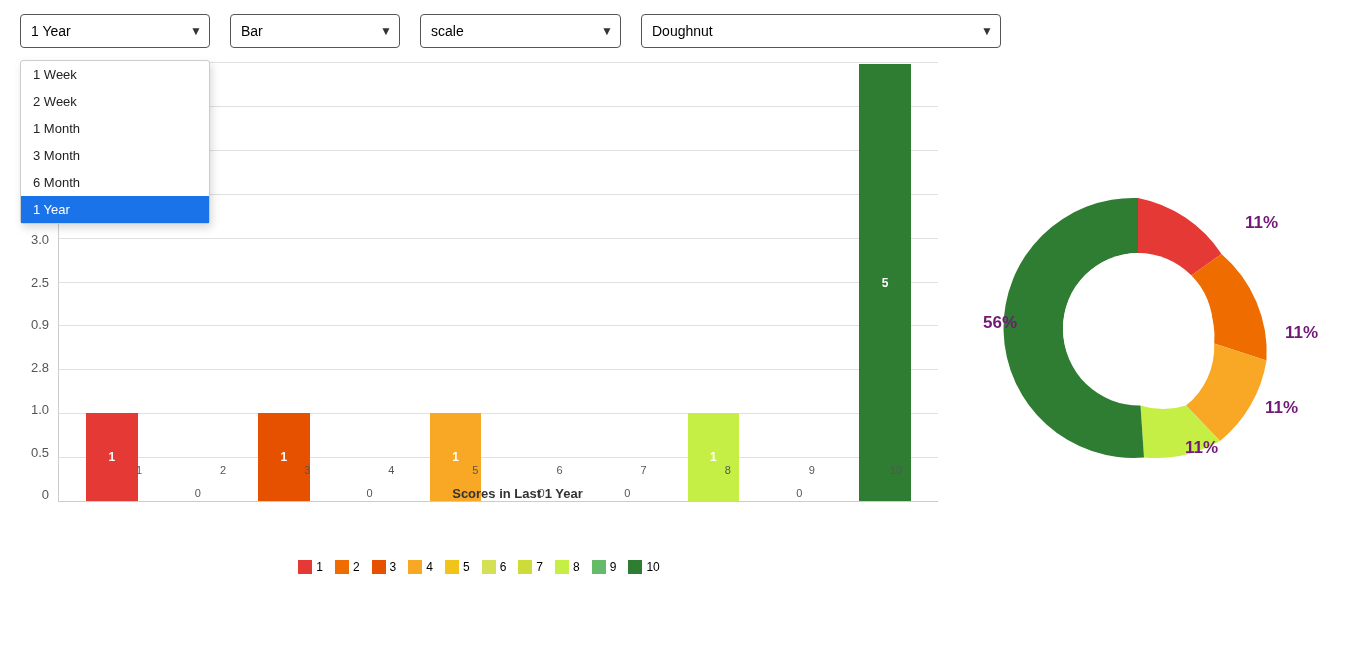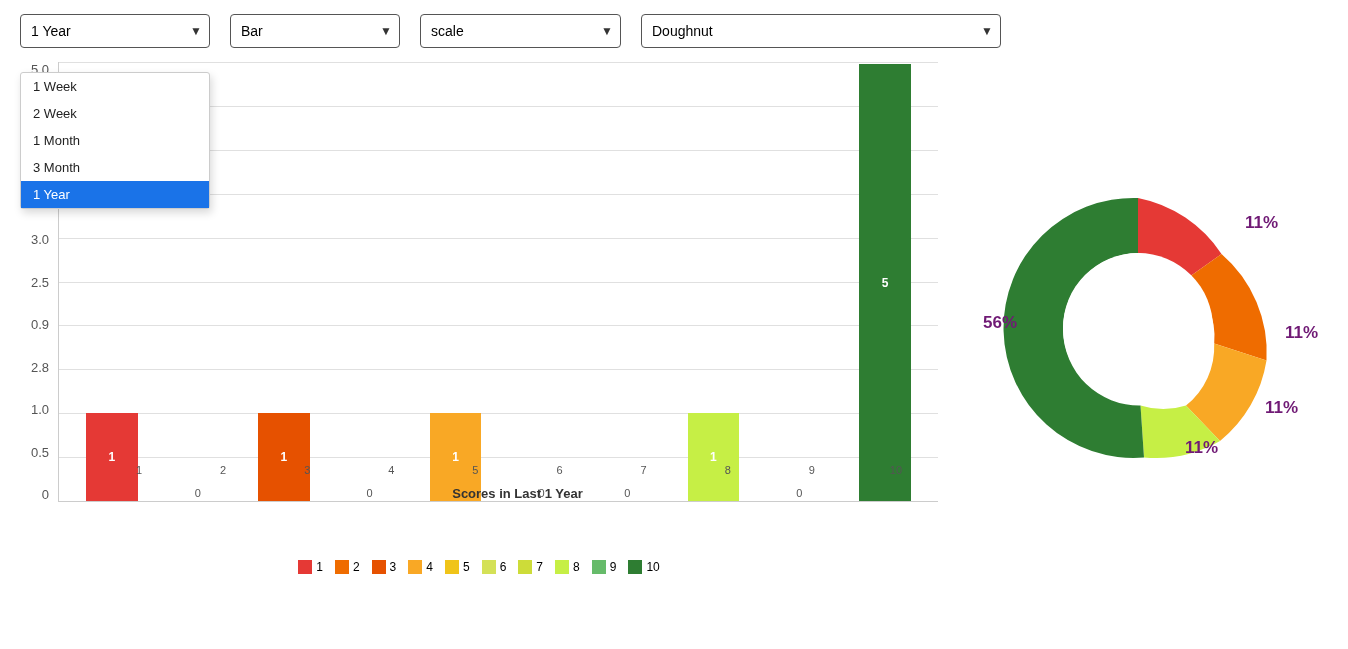--- a/index.html
+++ b/index.html
@@ -48,21 +48,21 @@
     }
 
     #time-dropdown { width: 190px; }
     #chart-dropdown { width: 170px; }
     #scale-dropdown { width: 201px; }
     #shape-dropdown { width: 360px; }
 
     
     .dropdown-open-overlay {
       position: absolute;
-      top: 72px;
+      top: 60px;
       left: 20px;
       background: #fff;
       border: 1px solid #ccc;
       border-radius: 3px;
       z-index: 100;
       width: 190px;
       box-shadow: 2px 4px 8px rgba(0,0,0,0.15);
     }
 
     .dropdown-open-overlay .dd-item {
@@ -281,20 +281,21 @@
     <select id="shape-dropdown"><option value="Doughnut">Doughnut</option><option value="Pie">Pie</option></select>
     <span class="chevron">▼</span>
   </div>
 </div>
 
 <div class="dropdown-open-overlay">
   <div class="dd-item">1 Week</div>
   <div class="dd-item">2 Week</div>
   <div class="dd-item">1 Month</div>
   <div class="dd-item">3 Month</div>
+  <div class="dd-item">6 Month</div>
   <div class="dd-item selected">1 Year</div>
 </div>
 
 <div class="main-content">
 
   <div class="bar-chart-area">
     <div class="chart-container">
 
       <div class="y-axis">
         <span class="y-label">5.0</span>

